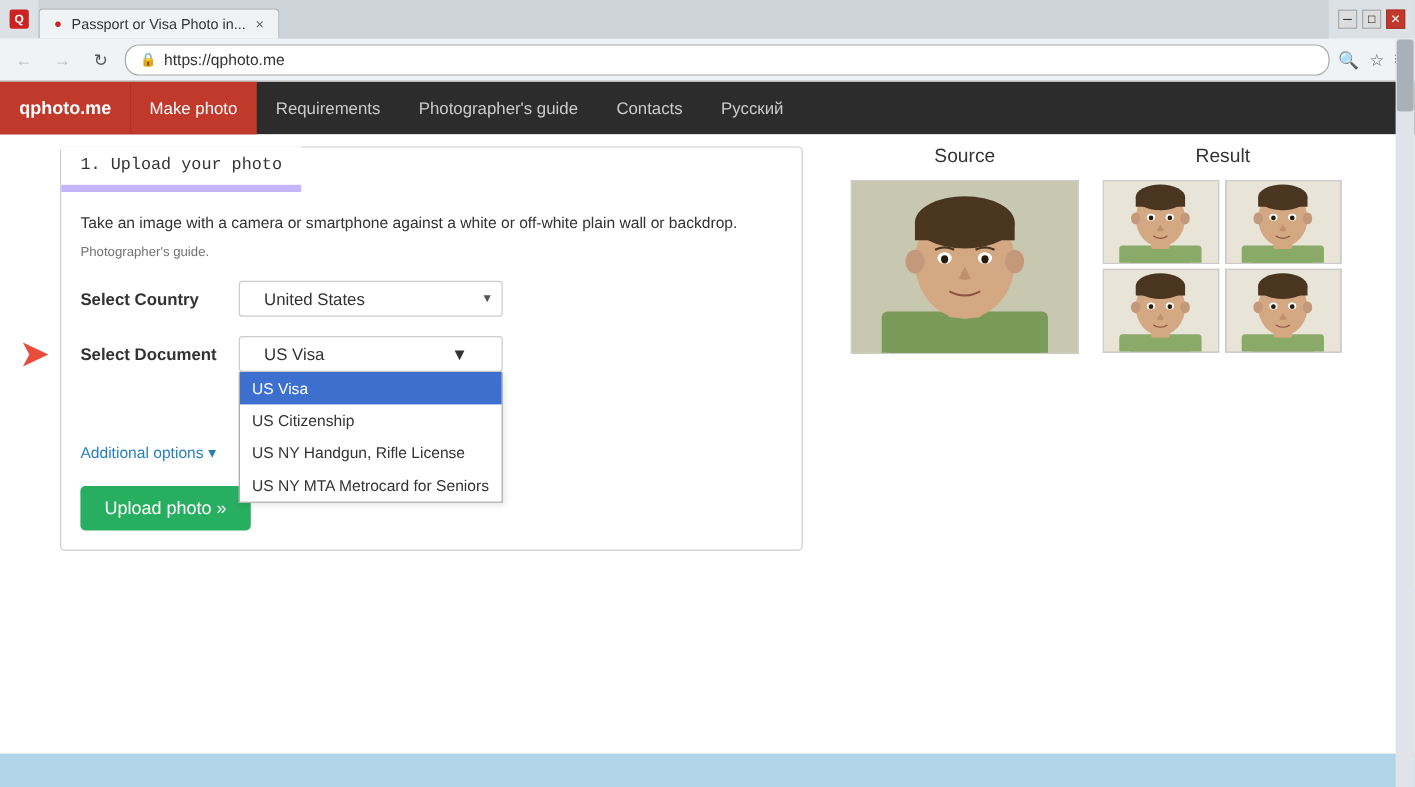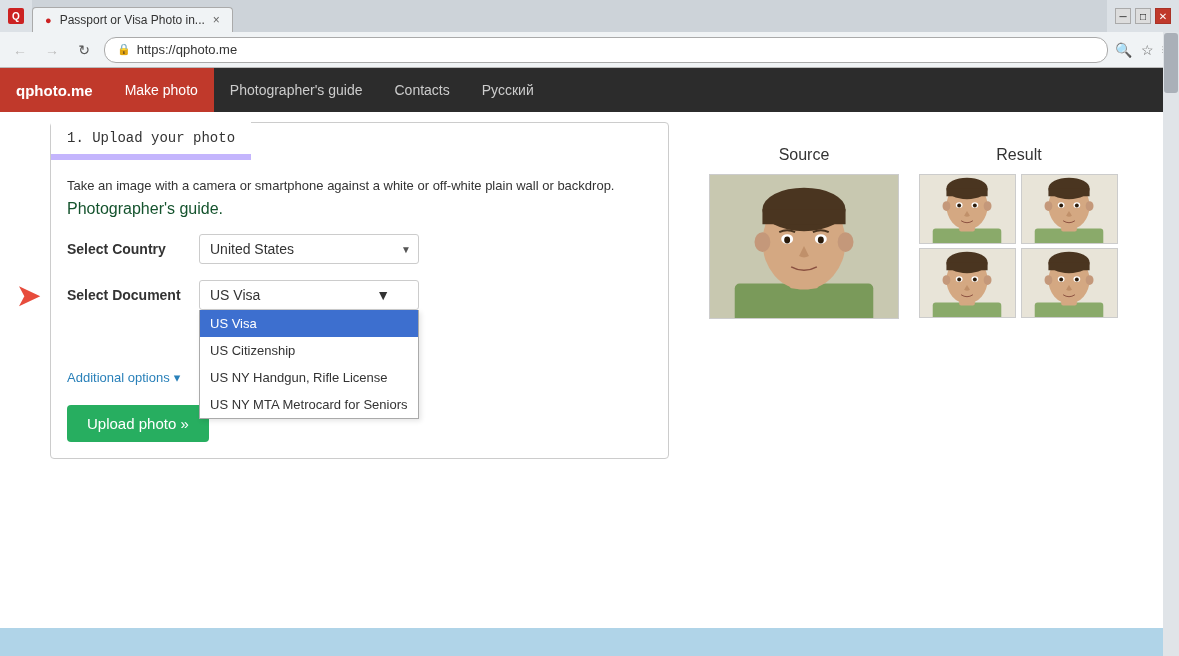--- a/index.html
+++ b/index.html
@@ -211,22 +211,22 @@
     }
 
     .instruction-text {
       font-size: 13px;
       color: #333;
       margin-bottom: 4px;
       line-height: 1.5;
     }
 
     .guide-link {
-      color: #14532d;
-      font-size: 16px;
+      color: #737373;
+      font-size: 11px;
       cursor: pointer;
       text-decoration: none;
     }
 
     .form-row {
       display: flex;
       align-items: center;
       margin-top: 16px;
       gap: 12px;
       position: relative;
@@ -242,21 +242,21 @@
     .select-wrapper {
       position: relative;
       display: inline-block;
     }
 
     .custom-select {
       appearance: none;
       background: white;
       border: 1px solid #ccc;
       border-radius: 3px;
-      padding: 6px 28px 6px 10px;
+      padding: 6px 28px 6px 20px;
       font-size: 14px;
       color: #333;
       min-width: 220px;
       cursor: pointer;
     }
 
     .select-arrow {
       position: absolute;
       right: 8px;
       top: 50%;
@@ -324,21 +324,20 @@
     }
 
     
     .right-panel {
       flex: 0 0 420px;
     }
 
     .photo-comparison {
       display: flex;
       gap: 20px;
-      margin-top: 24px;
     }
 
     .photo-col {
       text-align: center;
     }
 
     .photo-col-title {
       font-size: 16px;
       color: #333;
       margin-bottom: 10px;
@@ -424,20 +423,21 @@
     <span style="font-size:14px;color:#666;cursor:pointer;">☆</span>
     <button class="hamburger-btn">≡</button>
   </div>
 </div>
 
 <div class="site-wrapper">
 
   <nav class="site-nav">
     <div class="site-logo">qphoto.me</div>
     <a class="nav-item active">Make photo</a>
+    <a class="nav-item">Requirements</a>
     <a class="nav-item">Photographer's guide</a>
     <a class="nav-item">Contacts</a>
     <a class="nav-item">Русский</a>
   </nav>
 
 
   <div class="main-content">
 
     <div class="left-panel">
       <div class="upload-tab">

